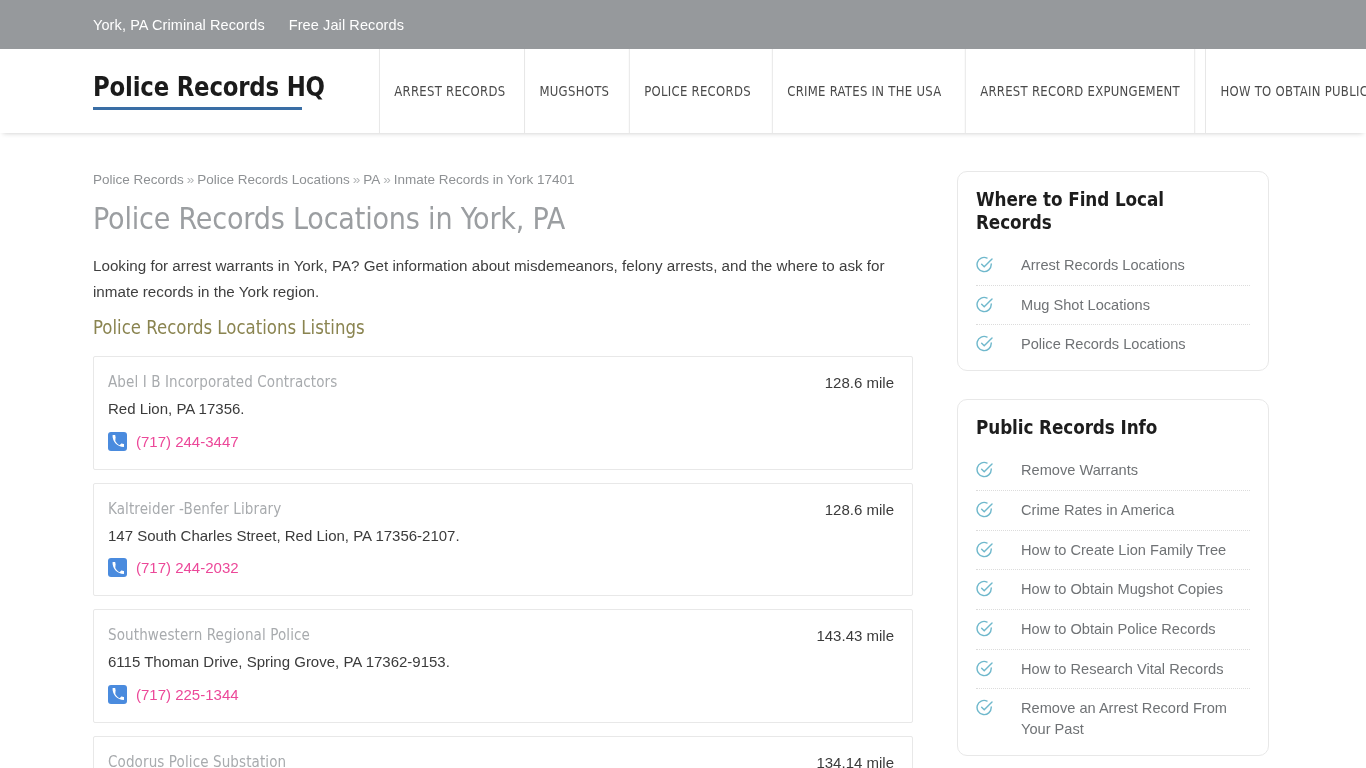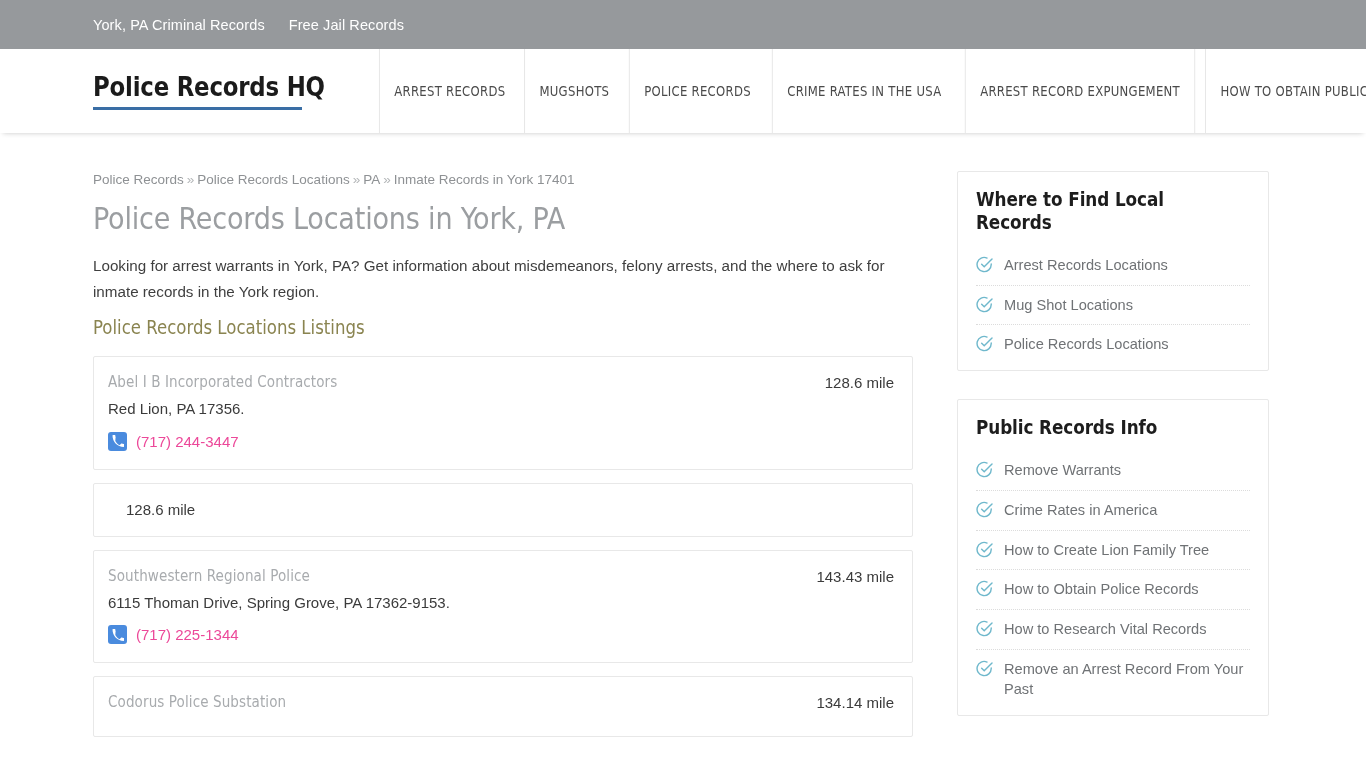--- a/index.html
+++ b/index.html
@@ -215,40 +215,40 @@
     font-size: 15px;
     color: #3b3b3b;
     white-space: nowrap;
     padding-left: 18px;
     padding-top: 1px;
   }
 
   
   .widget {
     border: 1px solid #e8e8e8;
-    border-radius: 2px;
+    border-radius: 10px;
     background: #fff;
     padding: 16px 18px 6px 18px;
     margin-bottom: 28px;
   }
   .widget-title {
     font-family: "DejaVu Sans Condensed", "Liberation Sans Narrow", "Liberation Sans", sans-serif;
     font-size: 19.5px;
     font-weight: 700;
     color: #1d1d1d;
     letter-spacing: -0.1px;
     margin-bottom: 12px;
     transform: scaleX(0.96);
     transform-origin: left center;
   }
   .widget-list { list-style: none; }
   .widget-item {
     display: flex;
     align-items: flex-start;
-    gap: 11px;
+    gap: 28px;
     padding: 9px 0;
     border-bottom: 1px dotted #dcdcdc;
   }
   .widget-item:last-child { border-bottom: none; }
   .check-icon { flex: 0 0 auto; margin-top: 1px; }
   .check-icon svg { display: block; }
   .widget-link {
     font-size: 14.6px;
     color: #6f7275;
     line-height: 1.42;
@@ -324,20 +324,32 @@
                 <path d="M6.6 10.8c1.9 3.7 4.9 6.7 8.6 8.6l2.9-2.9c.4-.4.9-.5 1.3-.3 1.2.4 2.5.6 3.9.6.6 0 1 .4 1 1V22c0 .6-.4 1-1 1C11.3 23 1 12.7 1 0c0-.6.4-1 1-1h3.7c.6 0 1 .4 1 1 0 1.3.2 2.6.6 3.9.1.4 0 .9-.3 1.3L6.6 10.8z" transform="translate(0,1)"></path>
               </svg>
             </span>
             <span class="listing-phone">(717) 244-3447</span>
           </div>
         </div>
         <div class="listing-distance">128.6 mile</div>
       </div>
 
       <div class="listing">
+        <div class="listing-main">
+          <div class="listing-name">Kaltreider -Benfer Library</div>
+          <div class="listing-address">147 South Charles Street, Red Lion, PA 17356-2107.</div>
+          <div class="listing-phone-row">
+            <span class="phone-icon">
+              <svg width="12" height="12" viewBox="0 0 24 24" fill="#ffffff" aria-hidden="true">
+                <path d="M6.6 10.8c1.9 3.7 4.9 6.7 8.6 8.6l2.9-2.9c.4-.4.9-.5 1.3-.3 1.2.4 2.5.6 3.9.6.6 0 1 .4 1 1V22c0 .6-.4 1-1 1C11.3 23 1 12.7 1 0c0-.6.4-1 1-1h3.7c.6 0 1 .4 1 1 0 1.3.2 2.6.6 3.9.1.4 0 .9-.3 1.3L6.6 10.8z" transform="translate(0,1)"></path>
+              </svg>
+            </span>
+            <span class="listing-phone">(717) 244-2032</span>
+          </div>
+        </div>
         <div class="listing-distance">128.6 mile</div>
       </div>
 
       <div class="listing">
         <div class="listing-main">
           <div class="listing-name">Southwestern Regional Police</div>
           <div class="listing-address">6115 Thoman Drive, Spring Grove, PA 17362-9153.</div>
           <div class="listing-phone-row">
             <span class="phone-icon">
               <svg width="12" height="12" viewBox="0 0 24 24" fill="#ffffff" aria-hidden="true">
@@ -426,20 +438,29 @@
           </span>
           <a class="widget-link">How to Create Lion Family Tree</a>
         </li>
         <li class="widget-item">
           <span class="check-icon">
             <svg width="17" height="17" viewBox="0 0 24 24" fill="none" stroke="#6fb8cc" stroke-width="2" stroke-linecap="round">
               <path d="M21.5 11.2v.8a10 10 0 1 1-5.9-9.1"></path>
               <path d="M8 11.6l3.6 3.6L22.6 4.2"></path>
             </svg>
           </span>
+          <a class="widget-link">How to Obtain Mugshot Copies</a>
+        </li>
+        <li class="widget-item">
+          <span class="check-icon">
+            <svg width="17" height="17" viewBox="0 0 24 24" fill="none" stroke="#6fb8cc" stroke-width="2" stroke-linecap="round">
+              <path d="M21.5 11.2v.8a10 10 0 1 1-5.9-9.1"></path>
+              <path d="M8 11.6l3.6 3.6L22.6 4.2"></path>
+            </svg>
+          </span>
           <a class="widget-link">How to Obtain Police Records</a>
         </li>
         <li class="widget-item">
           <span class="check-icon">
             <svg width="17" height="17" viewBox="0 0 24 24" fill="none" stroke="#6fb8cc" stroke-width="2" stroke-linecap="round">
               <path d="M21.5 11.2v.8a10 10 0 1 1-5.9-9.1"></path>
               <path d="M8 11.6l3.6 3.6L22.6 4.2"></path>
             </svg>
           </span>
           <a class="widget-link">How to Research Vital Records</a>

